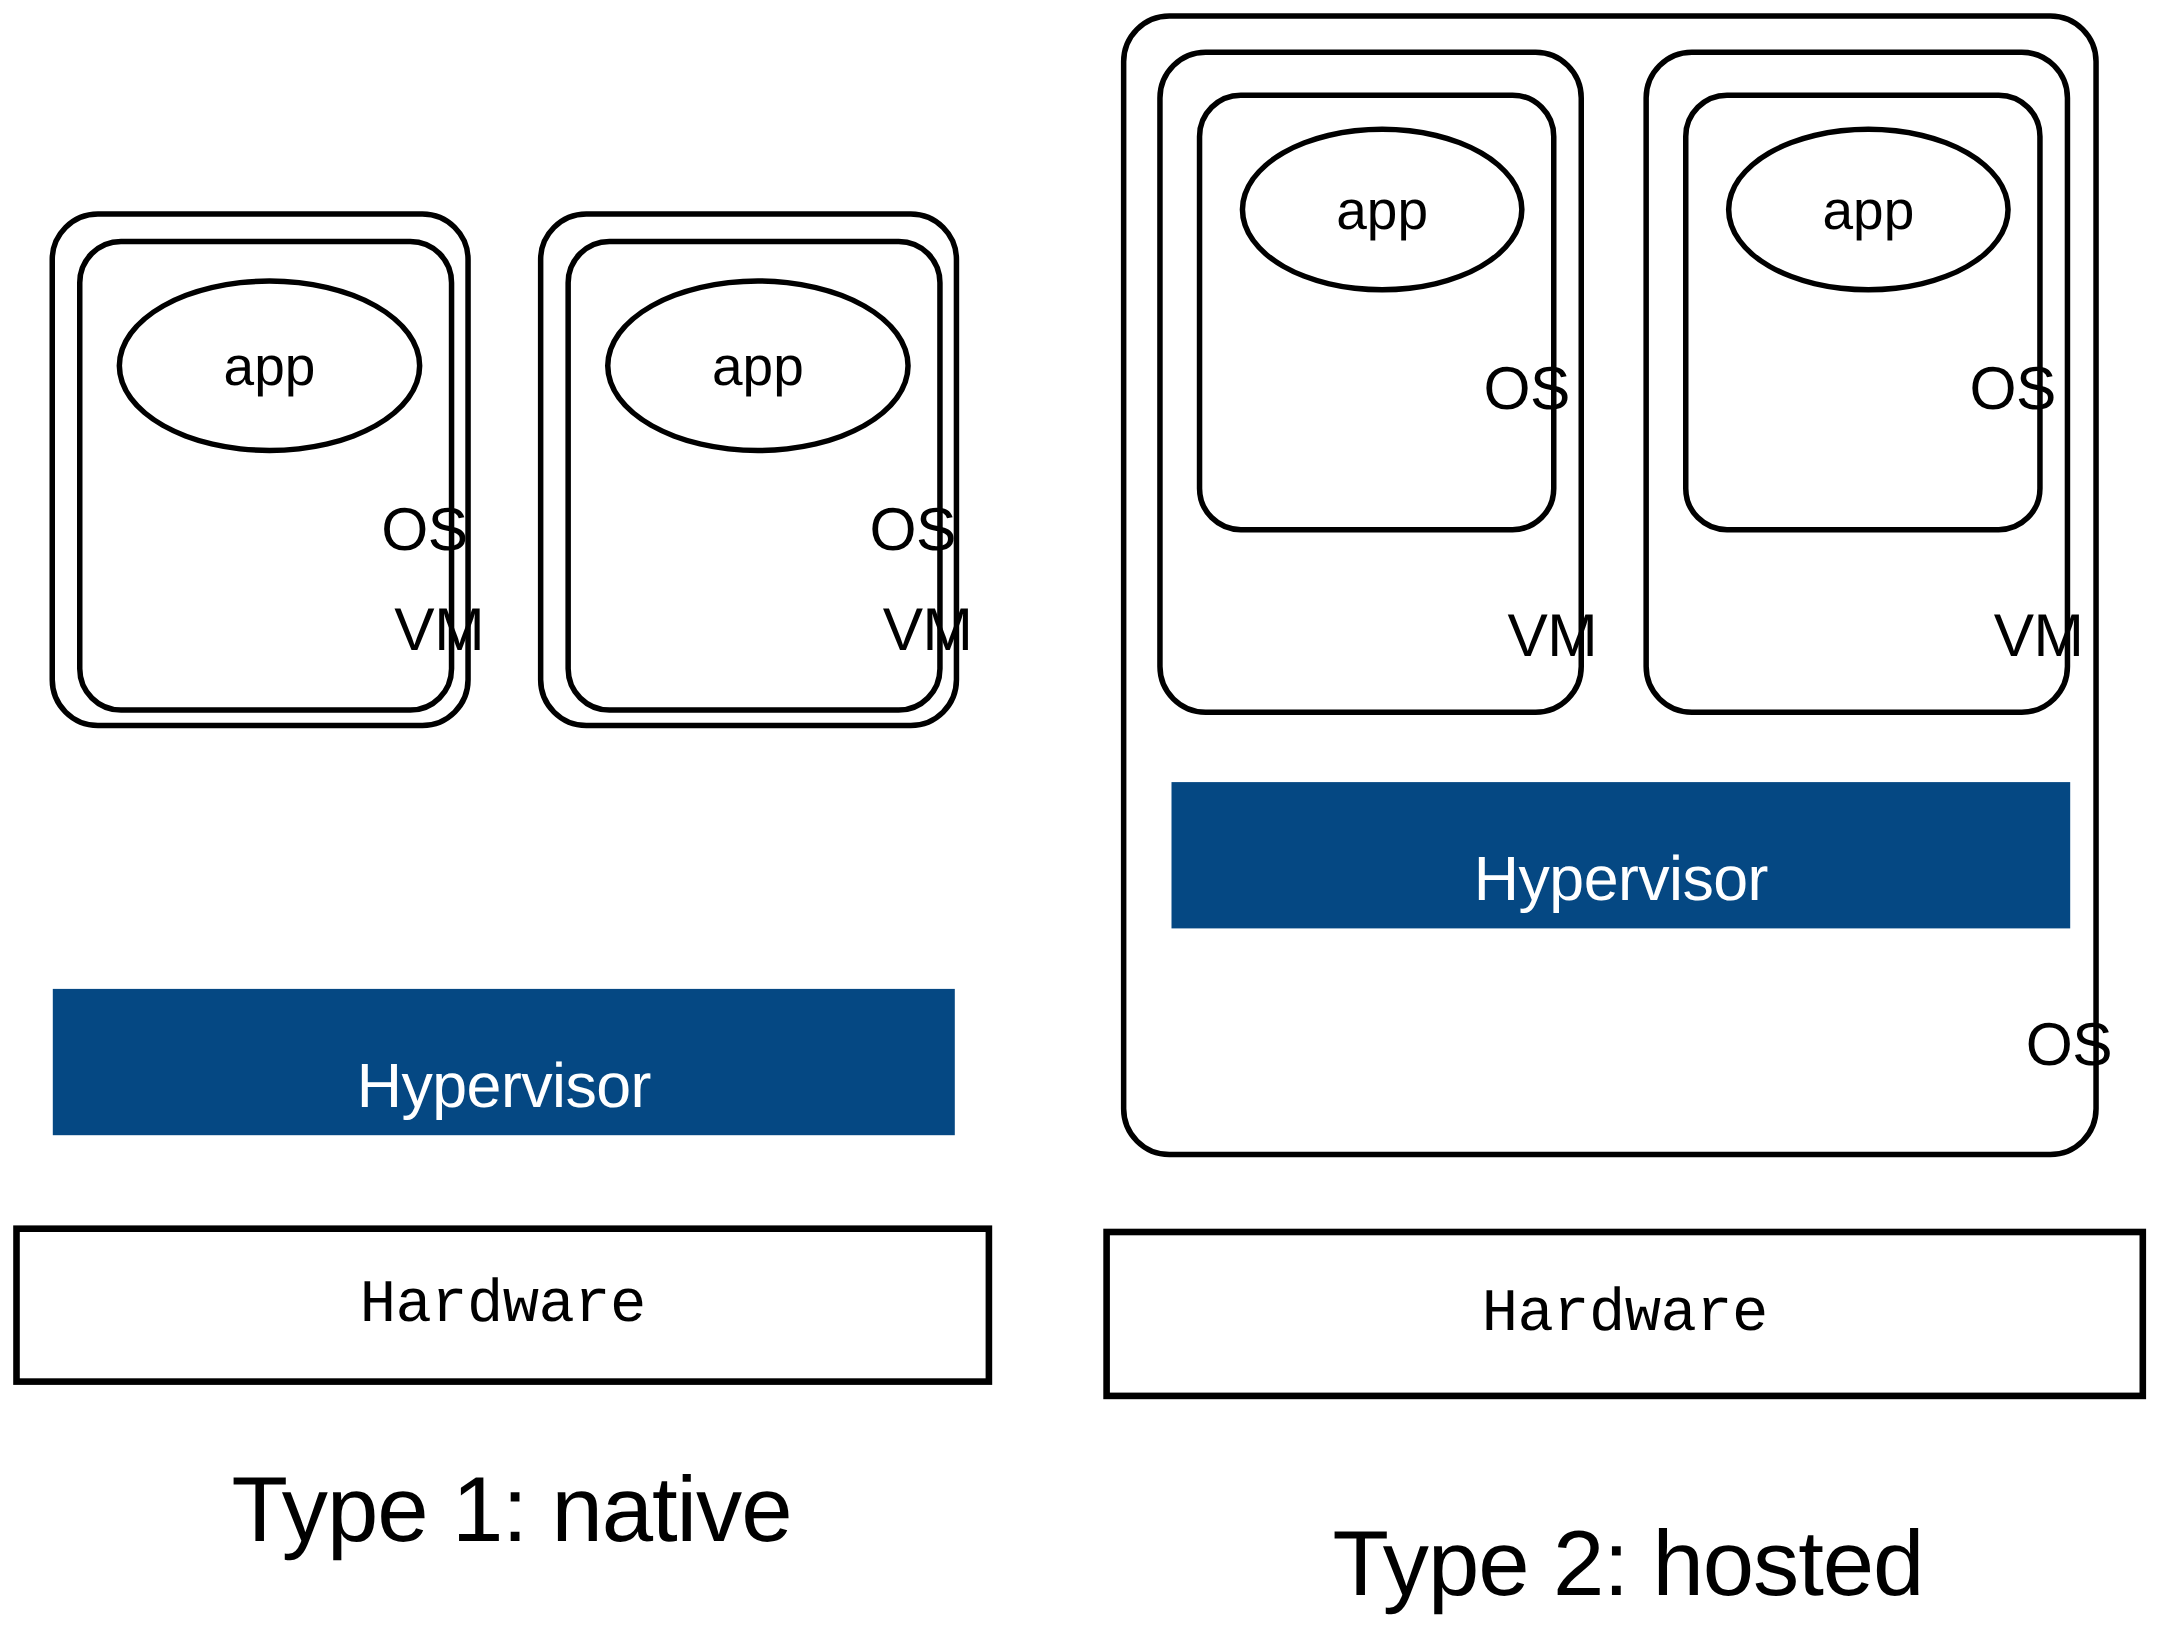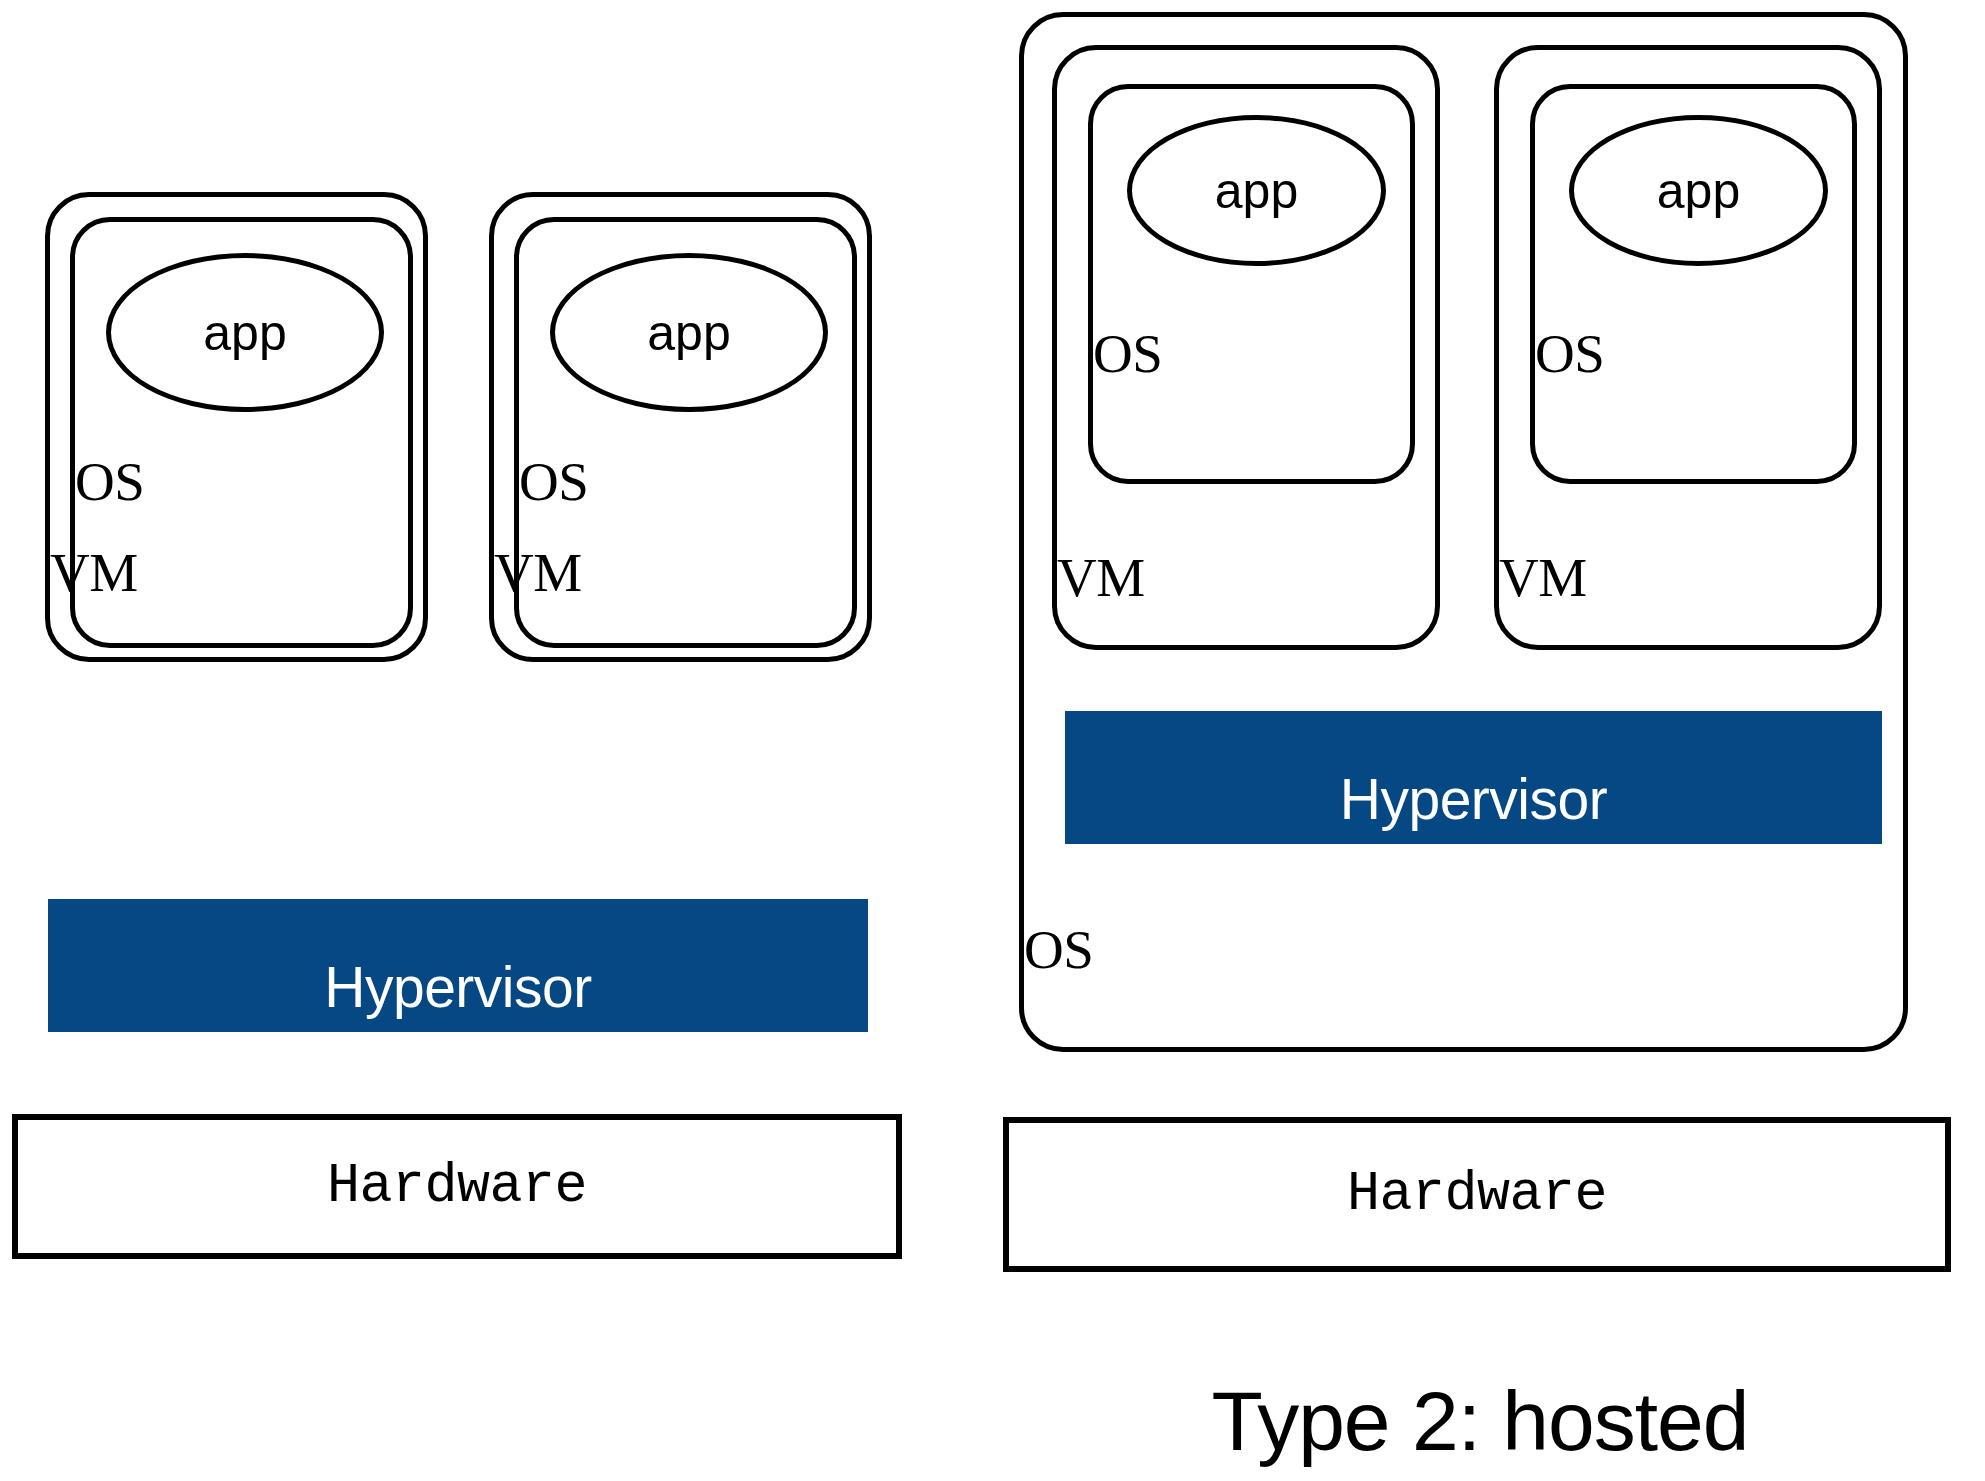--- a/index.html
+++ b/index.html
@@ -50,26 +50,27 @@
     background: #054883;
     display: flex;
     align-items: center;
     justify-content: center;
   }
 
   .lbl {
     position: absolute;
     left: 0;
     width: 100%;
-    text-align: left;
+    text-align: right;
     font-size: 53px;
     line-height: 1;
     color: #000000;
-    font-family: Liberation Serif, serif;
+    font-family: Liberation Sans, sans-serif;
     letter-spacing: -0.5px;
+    padding-left: 17px;
   }
   .lbl-app { font-size: 50px; }
   .bar-label {
     font-size: 57px;
     color: #ffffff;
     line-height: 1;
     letter-spacing: -0.5px;
     margin-top: 44px;
   }
   .box-label {
@@ -121,20 +122,21 @@
     </div>
 
     <div class="abs bar" style="left:48px; top:899px; width:820px; height:133px;">
       <span class="bar-label">Hypervisor</span>
     </div>
 
     <div class="abs sqbox center-flex" style="left:12px; top:1114px; width:890px; height:145px;">
       <span class="box-label">Hardware</span>
     </div>
 
+    <div class="caption" style="left:0px; top:1330px; width:930px;">Type 1: native</div>
   </div>
 
   <div class="abs" style="left:1000px; top:0px; width:985px; height:1481px;">
 
     <div class="abs rbox" style="left:19px; top:12px; width:889px; height:1040px;">
 
       <div class="abs rbox" style="left:28px; top:28px; width:388px; height:605px;">
         <div class="abs rbox-inner" style="left:31px; top:34px; width:327px; height:400px;">
           <div class="abs ellipse" style="left:34px; top:26px; width:259px; height:151px;">
             <span class="lbl-app">app</span>

